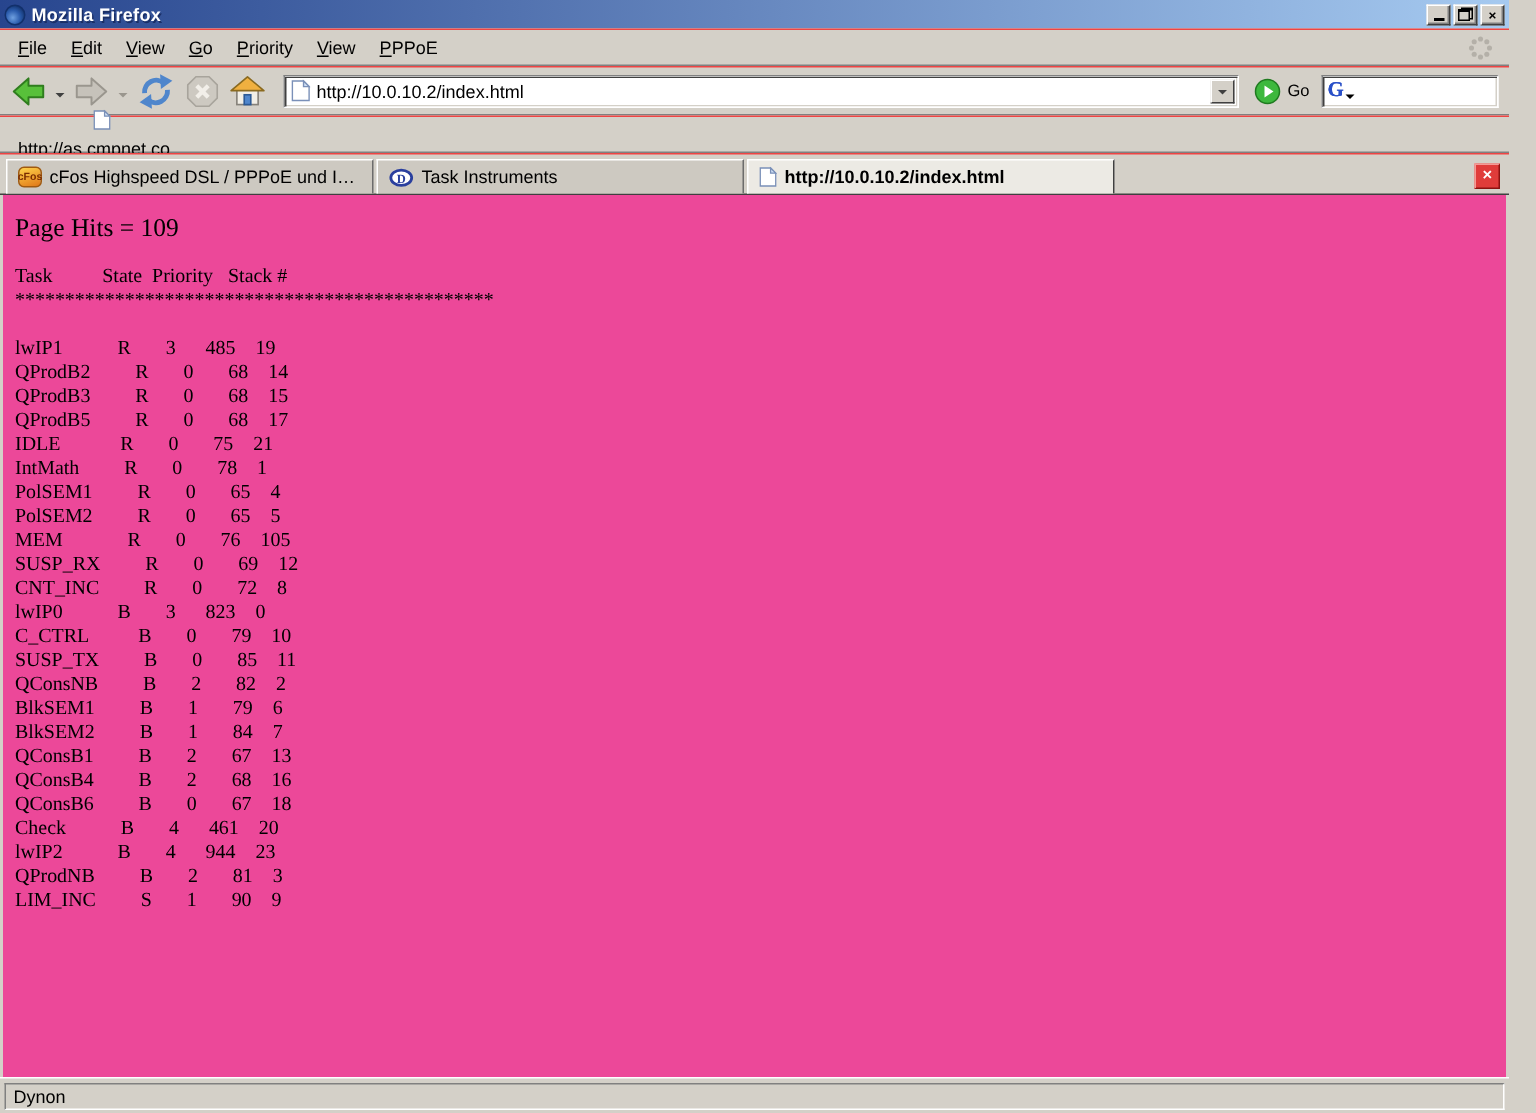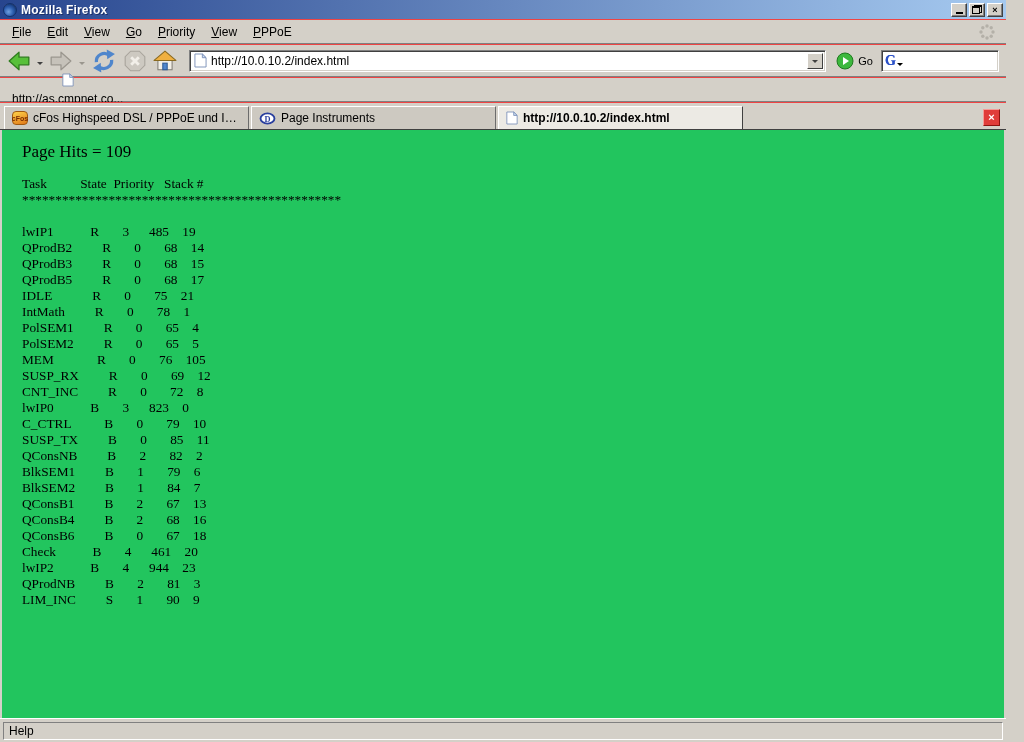--- a/index.html
+++ b/index.html
@@ -113,21 +113,21 @@
   .tab .tab-label { white-space:nowrap; overflow:hidden; text-overflow:ellipsis; }
   .tabbar-filler { flex:1; }
   .tab-close {
     align-self:center; width:17px; height:17px; margin-right:2px;
     background:#e03c3a; border:1px solid; border-color:#f59a96 #8c1210 #8c1210 #f59a96;
     color:#fff; font-weight:bold; font-size:11px; line-height:15px; text-align:center;
   }
 
   
   .content {
-    flex:1; background:#22c55e; margin:0 2px; padding:10px 0 0 20px;
+    flex:1; background:#ec4899; margin:0 2px; padding:10px 0 0 8px;
     overflow:hidden; color:#000;
   }
   .page-hits {
     font-family:"Liberation Serif", serif; font-size:17px; margin:2px 0 14px 0;
   }
   .task-table {
     font-family:Liberation Serif, serif;
     font-size:13.3px; line-height:16px; margin:0; color:#000;
   }
 
@@ -282,21 +282,21 @@
       <span class="icon cfos-icon">cFos</span>
       <span class="tab-label">cFos Highspeed DSL / PPPoE und ISDN CAP...</span>
     </span>
     <span class="tab">
       <span class="icon">
         <svg width="17" height="13" viewBox="0 0 18 14">
           <ellipse cx="9" cy="7" rx="7.5" ry="5.5" fill="#fff" stroke="#2a3f9e" stroke-width="2"></ellipse>
           <text x="9" y="10.5" font-size="9" font-weight="bold" fill="#2a3f9e" text-anchor="middle" font-family="Liberation Serif, serif">D</text>
         </svg>
       </span>
-      <span class="tab-label">Page Instruments</span>
+      <span class="tab-label">Task Instruments</span>
     </span>
     <span class="tab active">
       <span class="icon">
         <svg width="12" height="14" viewBox="0 0 14 16">
           <path d="M1 1 h8 l4 4 v10 h-12 z" fill="#fff" stroke="#7a90b8"></path>
           <path d="M9 1 l4 4 h-4 z" fill="#cfe0f5" stroke="#7a90b8"></path>
         </svg>
       </span>
       <span class="tab-label">http://10.0.10.2/index.html</span>
     </span>
@@ -330,17 +330,17 @@
 QConsB4         B       2       68    16
 QConsB6         B       0       67    18
 Check           B       4      461    20
 lwIP2           B       4      944    23
 QProdNB         B       2       81    3
 LIM_INC         S       1       90    9</pre>
   </div>
 
   <div class="statusbar">
     <span class="status-panel">
-      <span>Help</span>
+      <span>Dynon</span>
     </span>
   </div>
 
 </div>
 
 </body></html>

